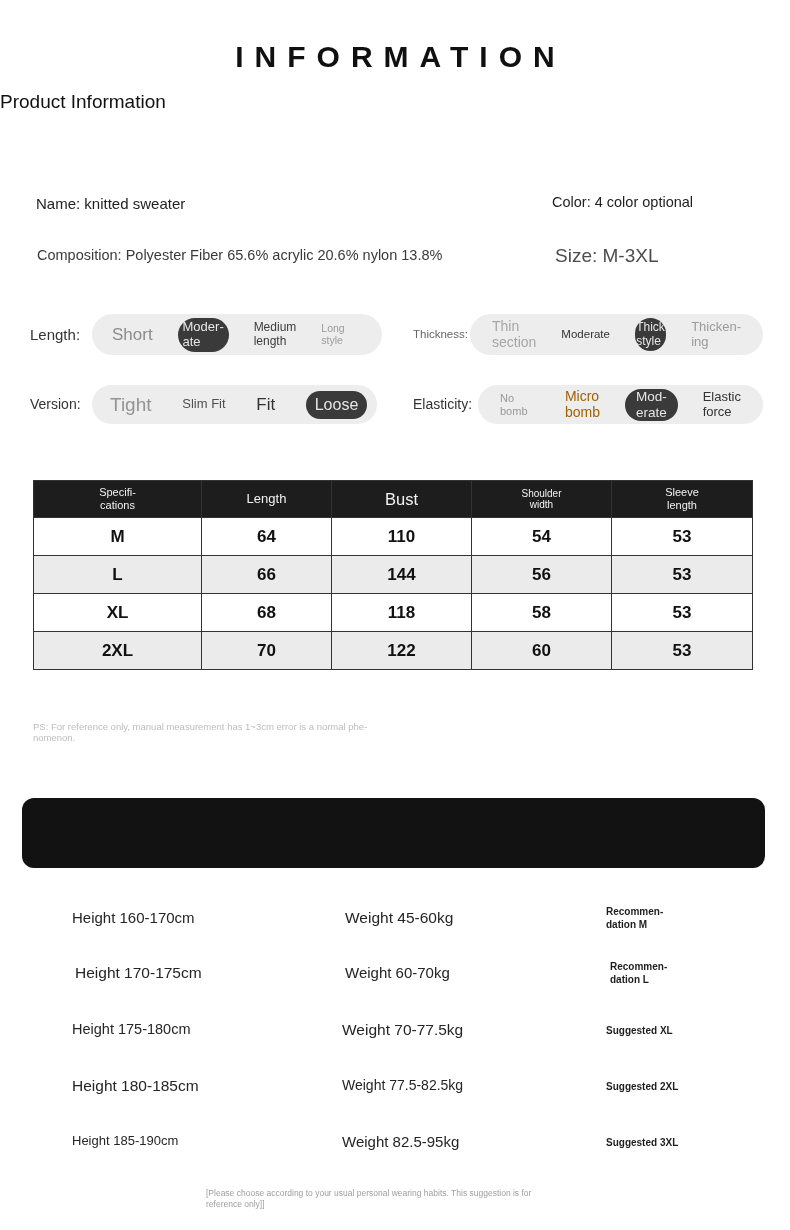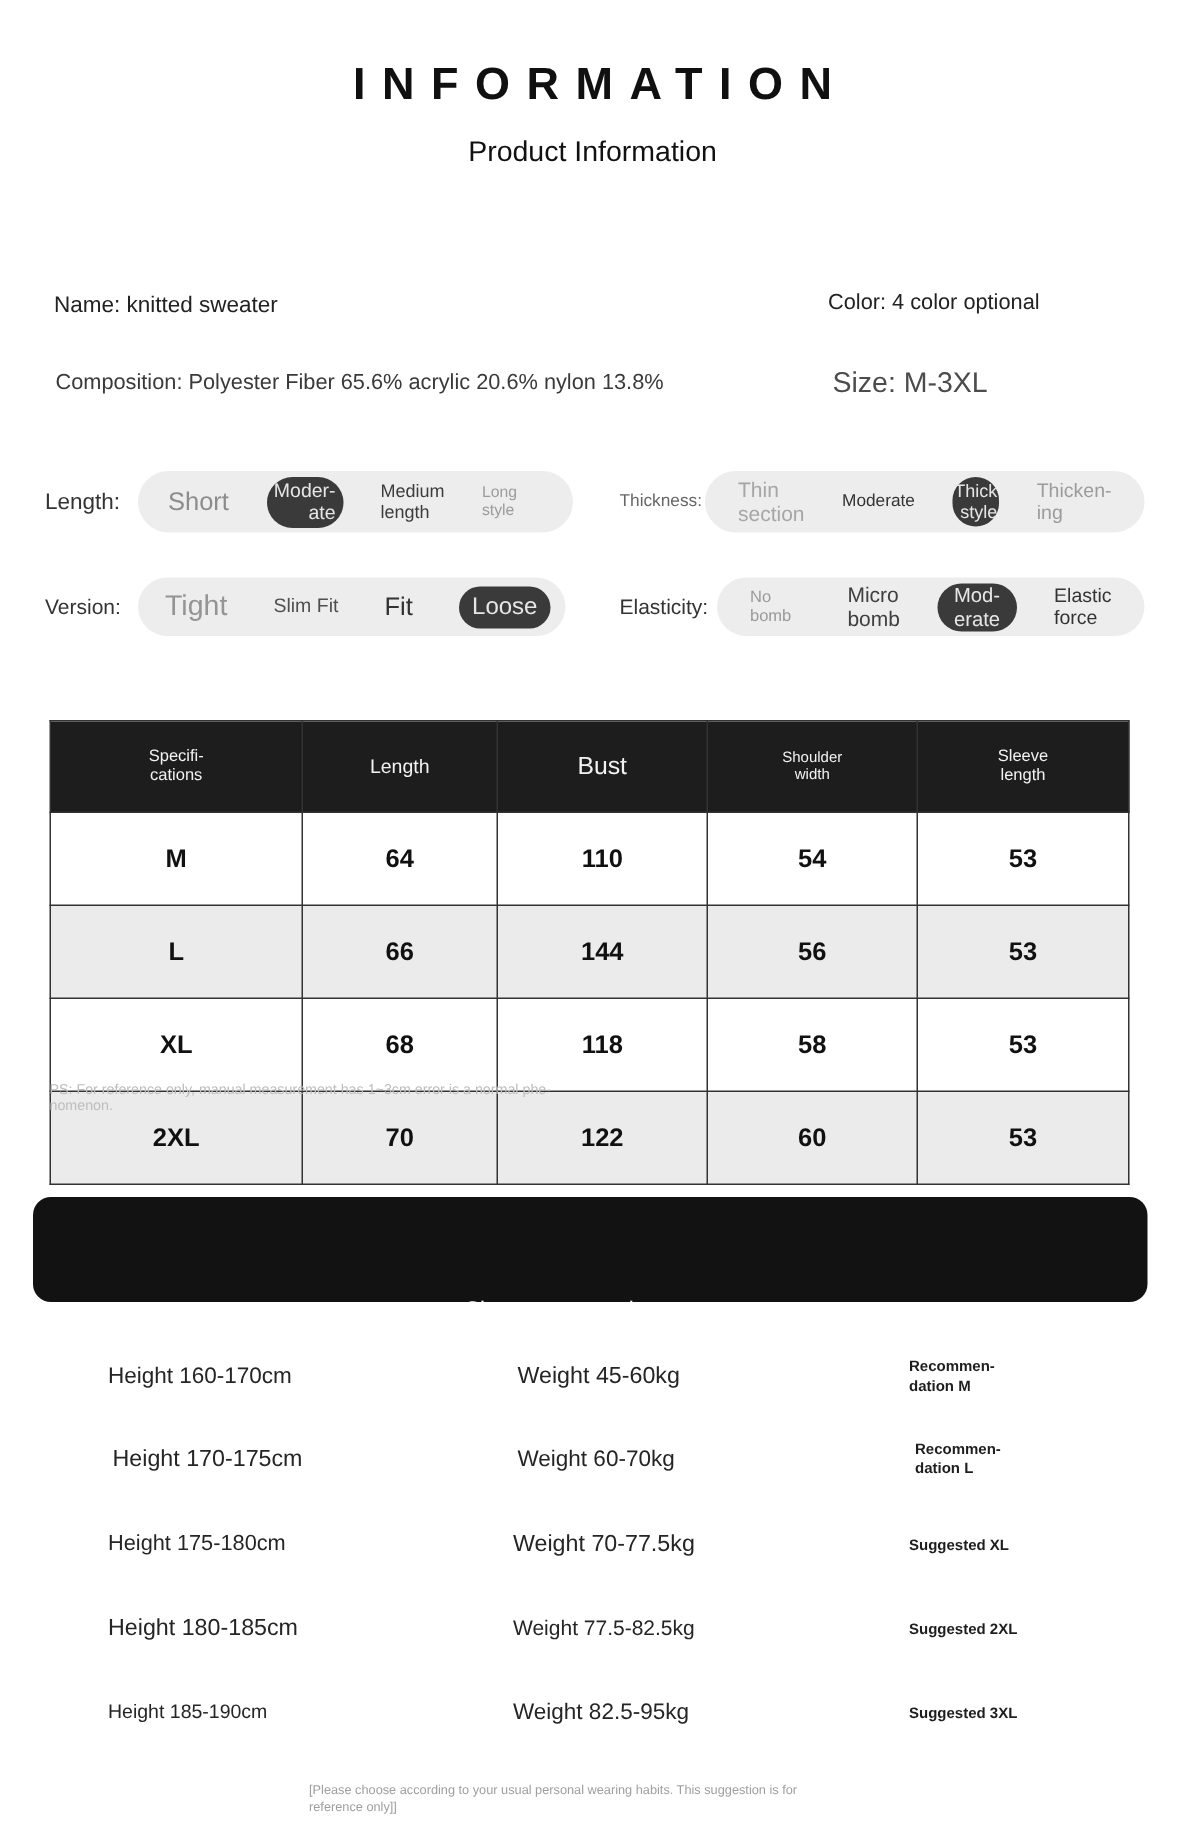--- a/index.html
+++ b/index.html
@@ -4,21 +4,21 @@
 <style>
   html,body{margin:0;padding:0;background:#fff;}
   .page{position:relative;width:790px;height:1230px;background:#ffffff;
         font-family:"Liberation Sans",sans-serif;overflow:hidden;color:#222;}
   .abs{position:absolute;}
   .pre{white-space:pre-line;}
 
   
   .title{top:40px;left:0;width:790px;text-align:center;font-size:30px;font-weight:bold;
          letter-spacing:11px;padding-left:11px;box-sizing:border-box;color:#101010;}
-  .subtitle{top:91px;left:0;width:790px;text-align:center;font-size:19px;color:#111;}
+  .subtitle{top:91px;left:0;width:790px;text-align:left;font-size:19px;color:#111;}
 
   
   .p-name{left:36px;top:195px;font-size:15px;color:#222;}
   .p-color{left:552px;top:194px;font-size:14.5px;color:#222;}
   .p-comp{left:37px;top:247px;font-size:14.5px;color:#3a3a3a;}
   .p-size{left:555px;top:245px;font-size:19px;color:#4c4c4c;}
 
   
   .attr-label{color:#333;}
   .lbl-length{left:30px;top:314px;height:41px;line-height:41px;font-size:15px;}
@@ -27,46 +27,46 @@
   .lbl-elasticity{left:413px;top:385px;height:39px;line-height:39px;font-size:14px;}
 
   .chipbar{position:absolute;background:#ededed;border-radius:21px;display:flex;
            align-items:center;justify-content:space-between;box-sizing:border-box;gap:25px;}
   .bar-length{left:92px;top:314px;width:290px;height:41px;padding:0 20px 0 20px;}
   .bar-thickness{left:470px;top:314px;width:293px;height:41px;padding:0 22px;}
   .bar-version{left:92px;top:385px;width:285px;height:39px;padding:0 10px 0 18px;}
   .bar-elasticity{left:478px;top:385px;width:285px;height:39px;padding:0 22px;}
 
   .opt{white-space:pre-line;line-height:1.12;}
-  .sel{background:#3a3a3a;color:#e6e6e6;border-radius:18px;text-align:right;
+  .sel{background:#3a3a3a;color:#e6e6e6;border-radius:18px;text-align:left;
        display:flex;align-items:center;justify-content:center;}
 
   .o-short{font-size:17px;color:#8c8c8c;}
   .o-moderate-sel{font-size:13px;width:60px;height:34px;}
   .o-medium{font-size:12px;color:#3c3c3c;}
   .o-long{font-size:10.5px;color:#9c9c9c;}
 
   .o-thin{font-size:14px;color:#a6a6a6;}
   .o-moderate2{font-size:11.5px;color:#333;}
   .o-thick-sel{font-size:12px;width:58px;height:33px;}
   .o-thicken{font-size:13px;color:#9b9b9b;}
 
   .o-tight{font-size:19px;color:#949494;}
   .o-slim{font-size:13px;color:#4f4f4f;}
   .o-fit{font-size:17px;color:#333;}
   .o-loose-sel{font-size:16px;width:61px;height:28px;border-radius:15px;}
 
   .o-nobomb{font-size:11px;color:#999;}
-  .o-micro{font-size:14px;color:#404040;}
+  .o-micro{font-size:14px;color:#a16207;}
   .o-mod-sel{font-size:13.5px;width:59px;height:32px;}
   .o-elastic{font-size:13px;color:#333;}
 
   
   .spec{position:absolute;left:33px;top:480px;border-collapse:collapse;table-layout:fixed;}
-  .spec th,.spec td{border:1px solid #333;text-align:center;vertical-align:middle;padding:12px;}
+  .spec th,.spec td{border:1px solid #333;text-align:center;vertical-align:middle;padding:0;}
   .spec th{background:#1d1d1d;color:#f2f2f2;font-weight:normal;height:36px;white-space:pre-line;line-height:1.15;}
   .spec td{height:37px;font-weight:bold;font-size:17px;color:#111;background:#fff;}
   .spec tr.alt td{background:#ebebeb;}
   .h-spec{font-size:11px;}
   .h-length{font-size:13px;}
   .h-bust{font-size:16.5px;}
   .h-shoulder{font-size:10px;}
   .h-sleeve{font-size:11px;}
 
   .ps-note{left:33px;top:722px;width:480px;font-size:9.5px;line-height:1.15;color:#bdbdbd;}

